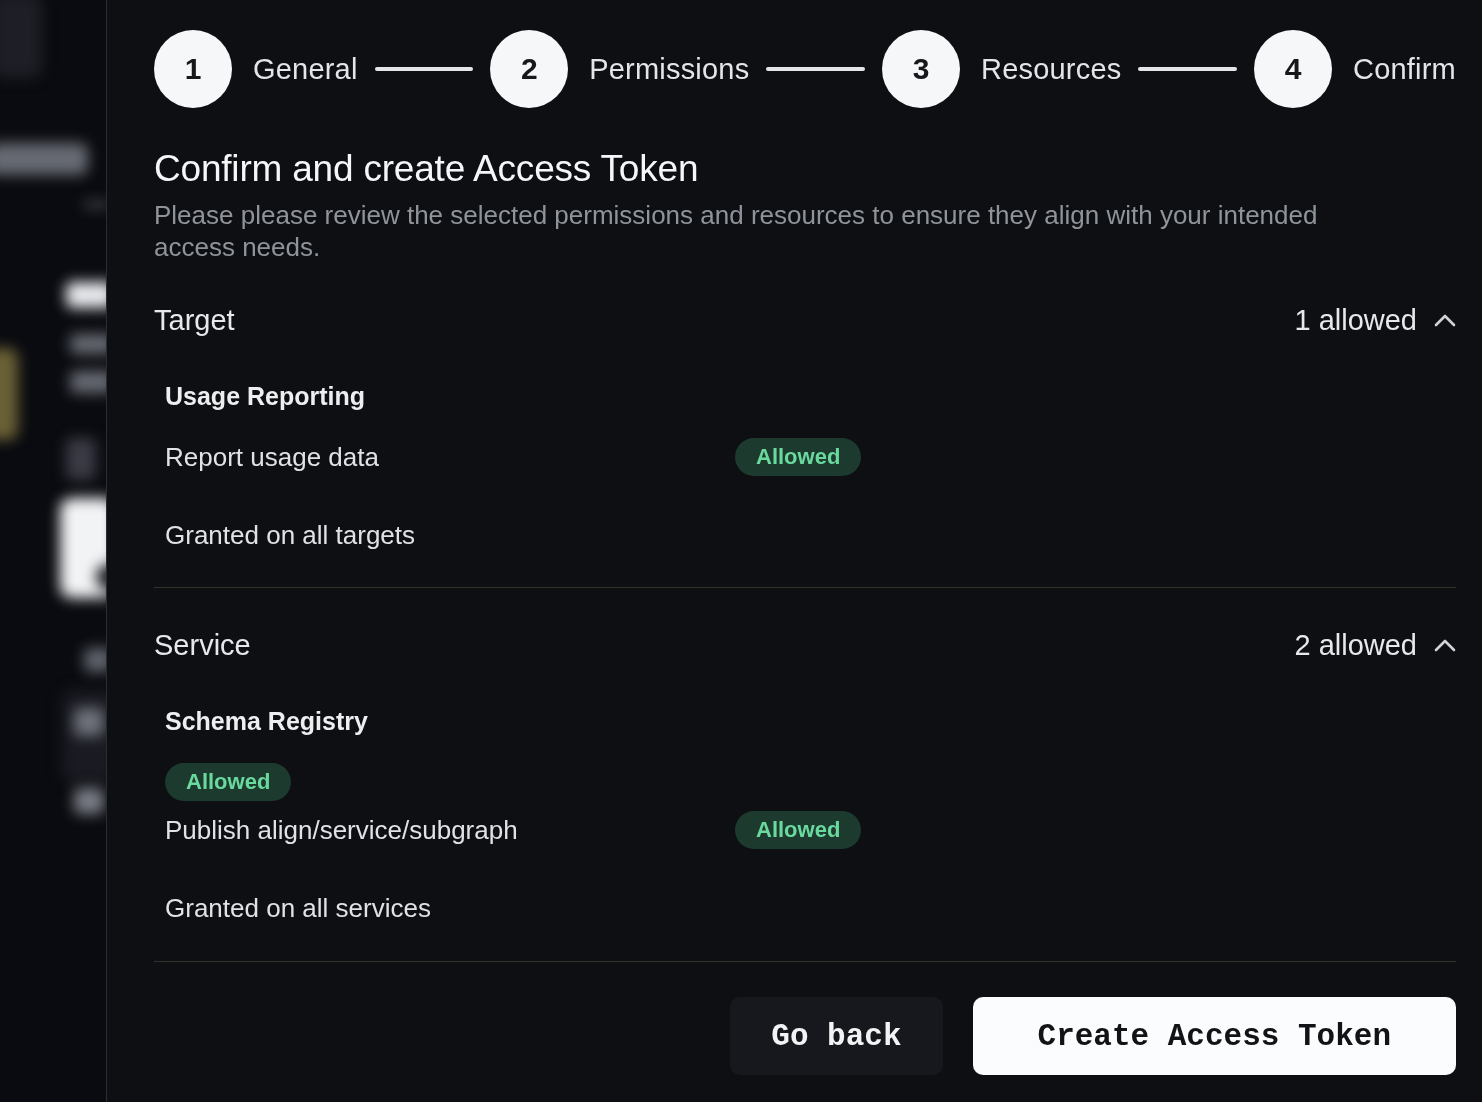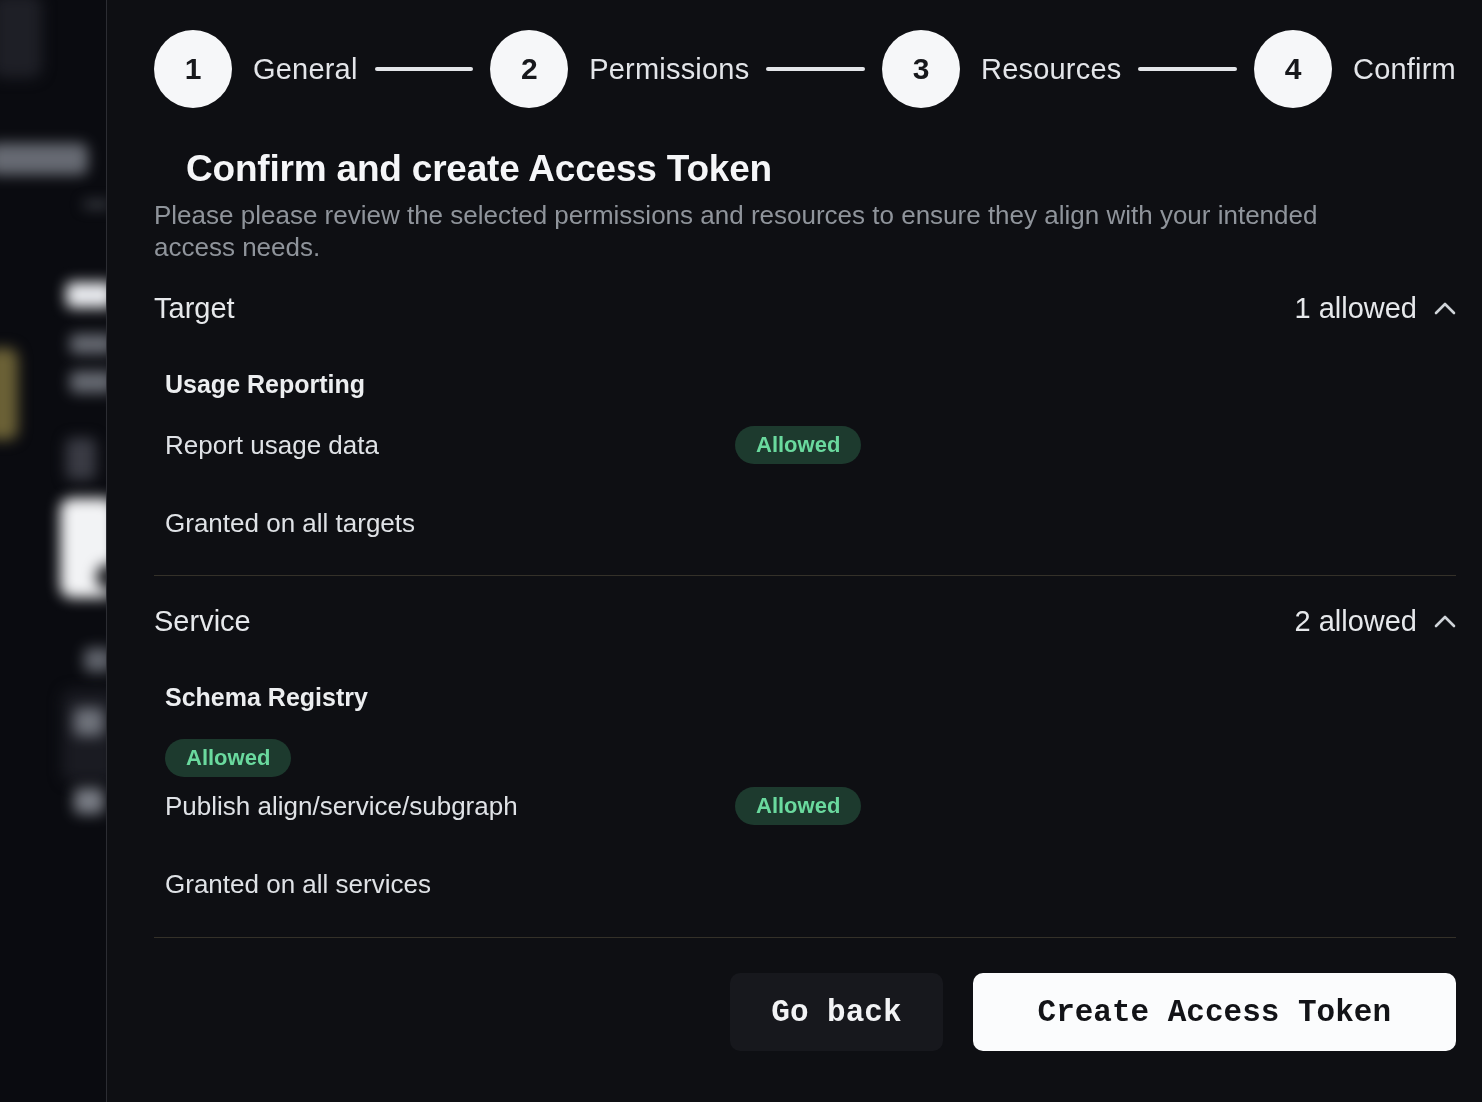--- a/index.html
+++ b/index.html
@@ -50,34 +50,33 @@
     display: flex; align-items: center; justify-content: center;
     font-size: 30px; font-weight: 600;
     flex: none;
   }
   .step-label { margin-left: 21px; font-size: 29px; color: #e3e5e9; letter-spacing: .2px; }
   .connector { flex: 1; height: 4px; background: #e3e5e9; border-radius: 2px; margin: 0 17px; }
 
   
   .page-title {
     margin-top: 40px;
-    font-size: 37px; font-weight: 700; color: var(--text-primary, #f5f6f8);
+    font-size: 37px; font-weight: 400; color: var(--text-primary, #f5f6f8);
     letter-spacing: -.2px;
-    margin-left: 32px;
   }
   .page-desc {
     margin-top: 9px;
     font-size: 26px; line-height: 32px;
     color: var(--text-secondary, #8f949b);
     max-width: 1240px;
   }
 
   
   .section-header {
-    margin-top: 29px;
+    margin-top: 41px;
     display: flex; align-items: center; justify-content: space-between;
   }
   .section-name { font-size: 29px; color: #e6e8eb; }
   .section-toggle {
     display: flex; align-items: center; gap: 17px;
     font-size: 29px; color: #e6e8eb; cursor: pointer;
     background: none; border: none; font-family: inherit;
   }
   .chev { width: 22px; height: 13px; color: #cfd3d8; display: block; }
 

